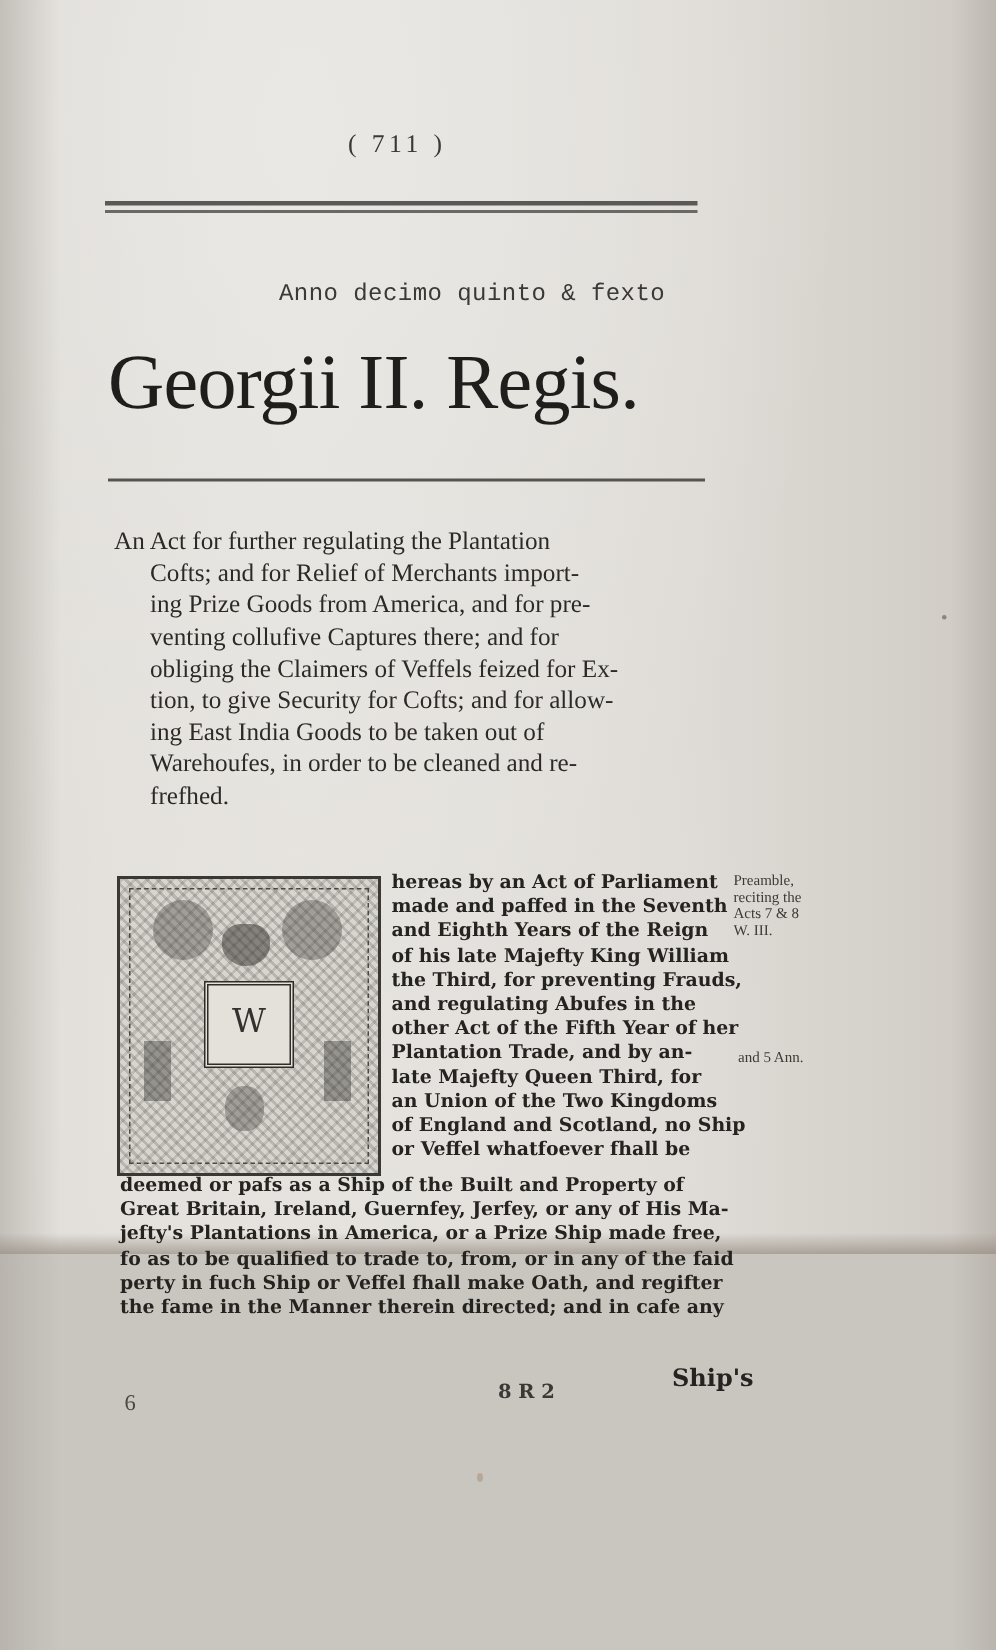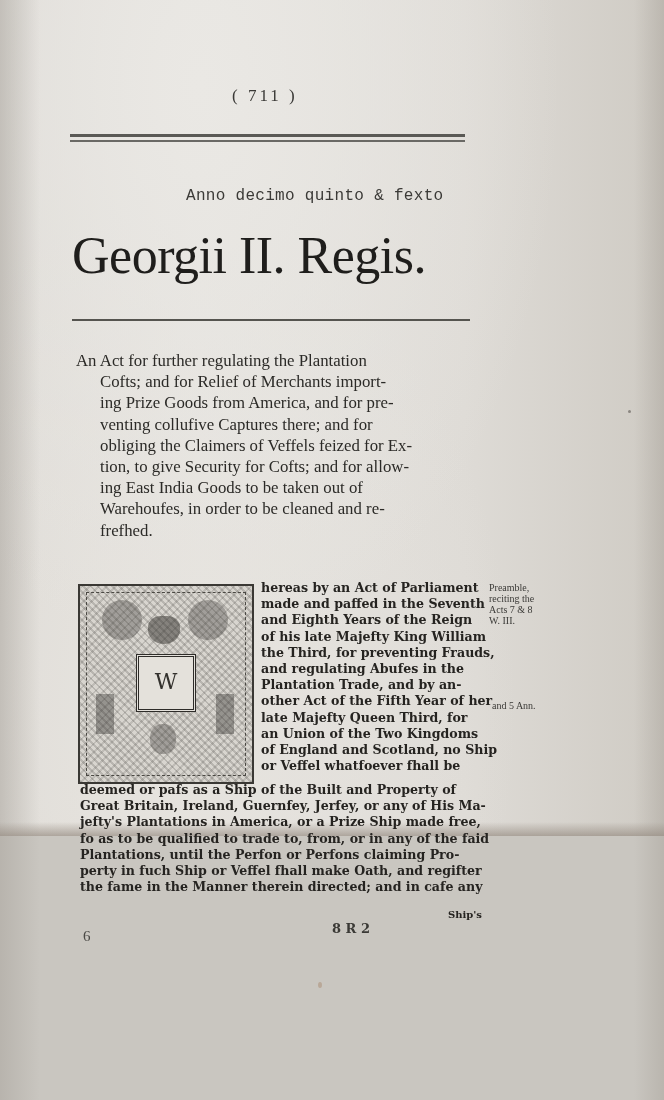--- a/index.html
+++ b/index.html
@@ -38,21 +38,21 @@
   .woodcut .letter{position:absolute;left:0;top:12px;width:54px;text-align:center;font-size:22px;color:#33312d;font-family:"DejaVu Serif",serif;}
   .woodcut .face{position:absolute;left:70px;top:138px;width:26px;height:30px;border-radius:45%;background:rgba(60,58,54,.35);}
   .woodcut .urn-side{position:absolute;width:18px;height:40px;background:rgba(50,48,44,.4);top:108px;}
   .blk{font-family:"DejaVu Serif",serif;font-weight:bold;color:#252320;}
   .preamble{position:absolute;left:261px;top:580px;width:225px;font-size:12.6px;line-height:16.2px;}
   .preamble .l{display:block;white-space:nowrap;text-align:justify;}
   .full{position:absolute;left:80px;top:782px;width:408px;font-size:12.6px;line-height:16.2px;}
   .full .l{display:block;white-space:nowrap;}
   .margin{position:absolute;font-family:"Liberation Serif",serif;font-size:10px;line-height:11px;color:#3b3a37;}
   .sig{position:absolute;left:332px;top:909px;font-size:13px;color:#3a3935;margin-top:12px;}
-  .catch{position:absolute;left:448px;top:909px;font-size:10px;}
+  .catch{position:absolute;left:448px;top:909px;font-size:16px;}
   .folio{position:absolute;left:83px;top:928px;font-size:15px;color:#4a4945;font-family:"Liberation Serif",serif;}
   .speck{position:absolute;width:3px;height:3px;border-radius:50%;background:#8a8680;}
 </style>
 </head>
 <body>
 
 <div class="page">
   <div class="fold"></div>
   <div class="edge-r"></div>
   <div class="bottom-shadow"></div>
@@ -93,42 +93,41 @@
     <div class="face"></div>
   </div>
 
   <div class="preamble blk">
     <span class="l">hereas by an Act of Parliament</span>
     <span class="l">made and paffed in the Seventh</span>
     <span class="l">and Eighth Years of the Reign</span>
     <span class="l">of his late Majefty King William</span>
     <span class="l">the Third, for preventing Frauds,</span>
     <span class="l">and regulating Abufes in the</span>
+    <span class="l">other Act of the Fifth Year of her</span>
     <span class="l">Plantation Trade, and by an-</span>
-    <span class="l">other Act of the Fifth Year of her</span>
     <span class="l">late Majefty Queen Third, for</span>
     <span class="l">an Union of the Two Kingdoms</span>
     <span class="l">of England and Scotland, no Ship</span>
     <span class="l">or Veffel whatfoever fhall be</span>
   </div>
 
   <div class="margin" style="left:489px;top:582px;">
     <div>Preamble,</div>
     <div>reciting the</div>
     <div>Acts 7 &amp; 8</div>
     <div>W. III.</div>
   </div>
   <div class="margin" style="left:492px;top:700px;">and 5 Ann.</div>
 
   <div class="full blk">
     <span class="l">deemed or pafs as a Ship of the Built and Property of</span>
     <span class="l">Great Britain, Ireland, Guernfey, Jerfey, or any of His Ma-</span>
     <span class="l">jefty's Plantations in America, or a Prize Ship made free,</span>
     <span class="l">fo as to be qualified to trade to, from, or in any of the faid</span>
-    <span class="l">Plantations, until the Perfon or Perfons claiming Pro-</span>
     <span class="l">perty in fuch Ship or Veffel fhall make Oath, and regifter</span>
     <span class="l">the fame in the Manner therein directed; and in cafe any</span>
   </div>
 
   <div class="sig blk">8 R 2</div>
   <div class="catch blk">Ship's</div>
   <div class="folio">6</div>
 
   <div class="speck" style="left:628px;top:410px;"></div>
   <div class="speck" style="left:318px;top:982px;width:4px;height:6px;background:#b9a898;"></div>

